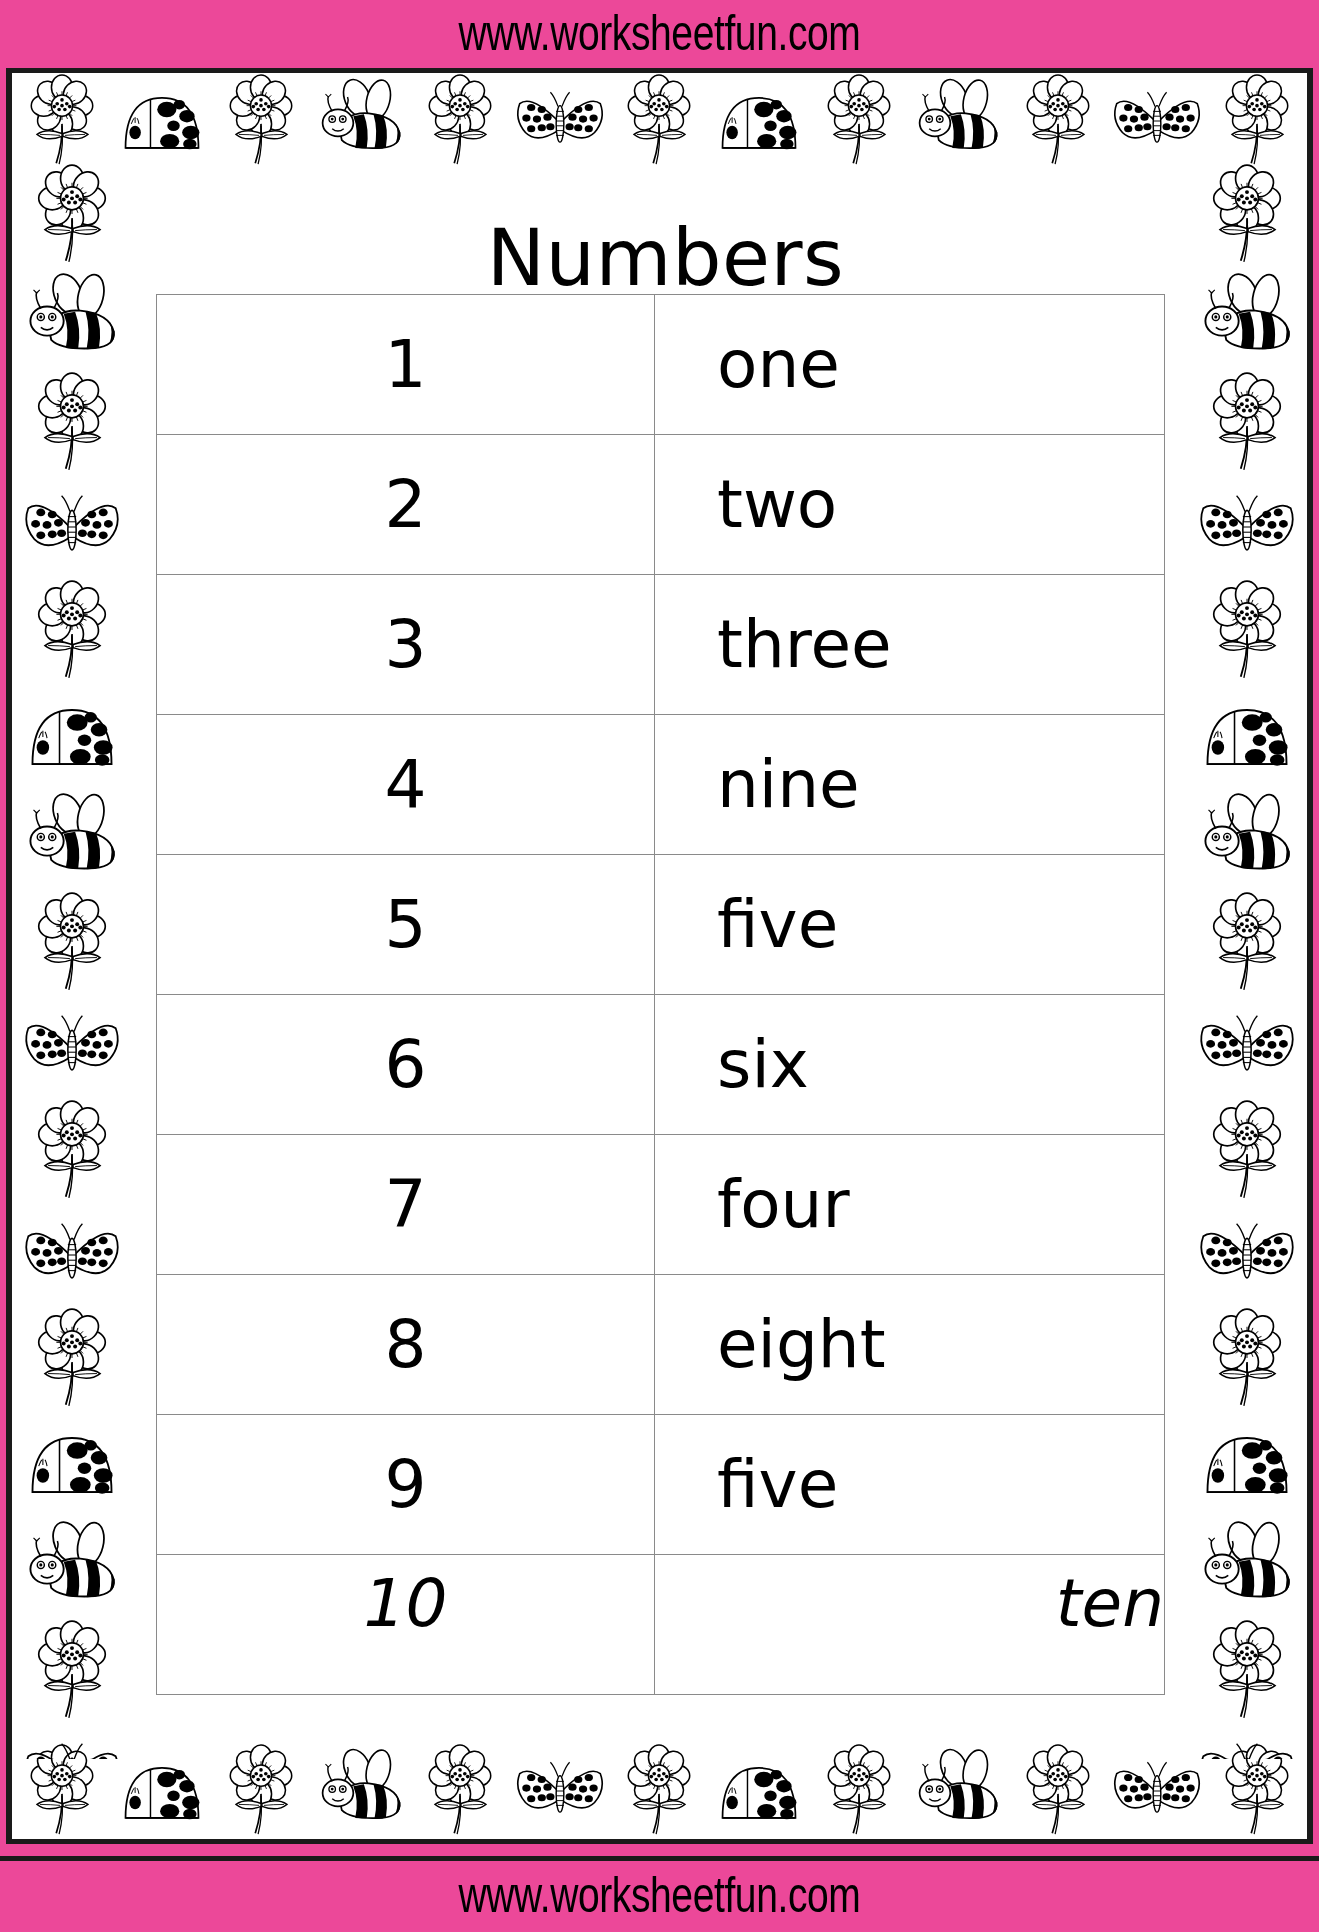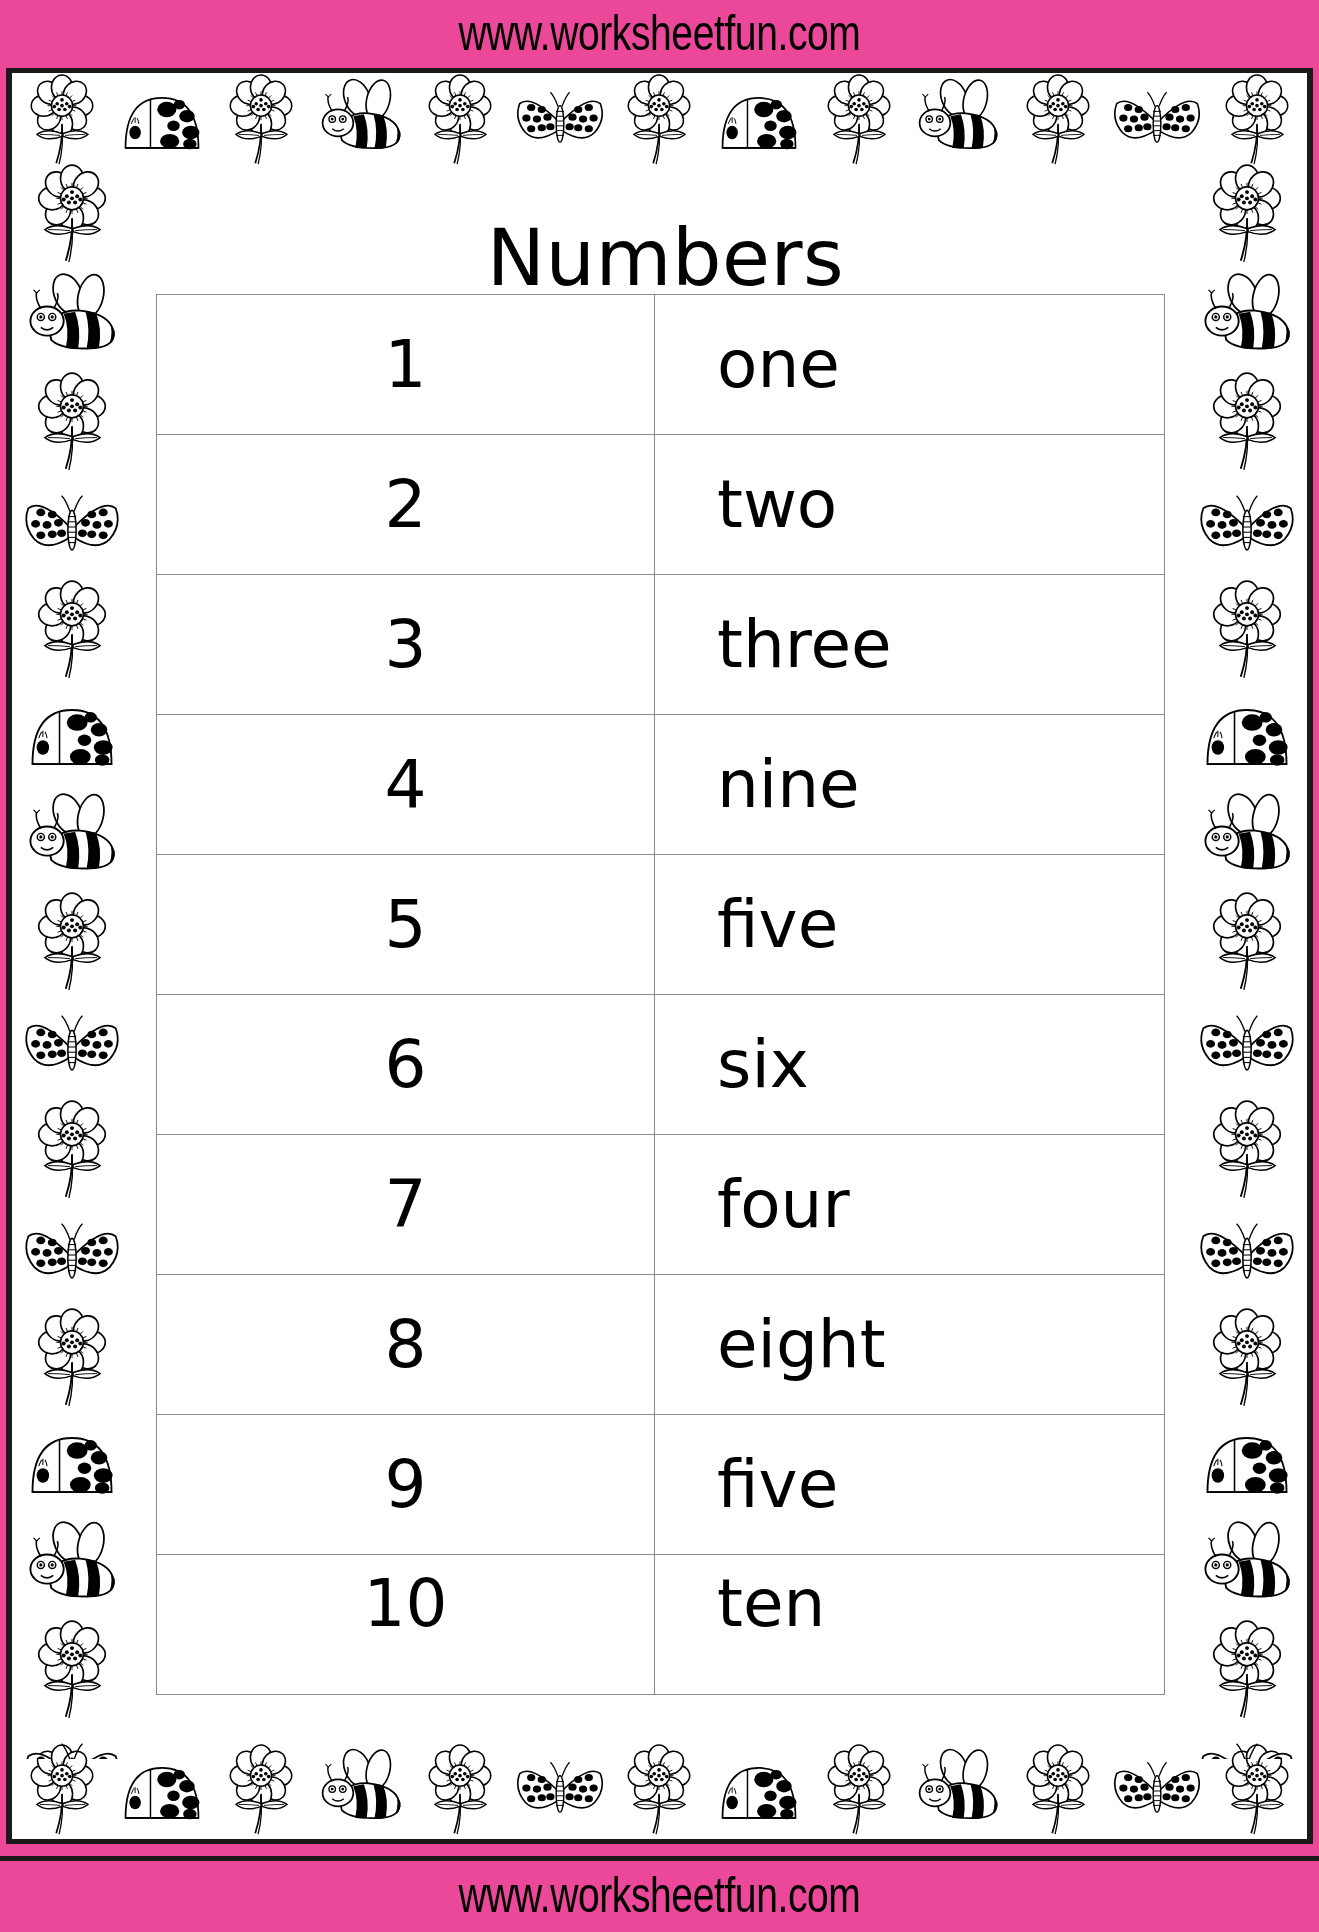--- a/index.html
+++ b/index.html
@@ -126,22 +126,22 @@
   }
   .col-digit {
     width: 498px;
     text-align: center;
   }
   .col-word {
     width: 510px;
     text-align: left;
     padding-left: 62px !important;
   }
-  .num-table tr:last-child td { vertical-align: top; padding-top: 10px; }
-  .num-table tr:last-child .col-word { padding-top: 10px; }
+  .num-table tr:last-child td { vertical-align: top; padding-top: 10px; font-style: italic; }
+  .num-table tr:last-child .col-word { padding-top: 10px; text-align: right; }
 </style>
 </head>
 <body>
 
 <div class="page">
 
   <div class="watermark watermark-top">www.worksheetfun.com</div>
 
   <div class="frame">
 

